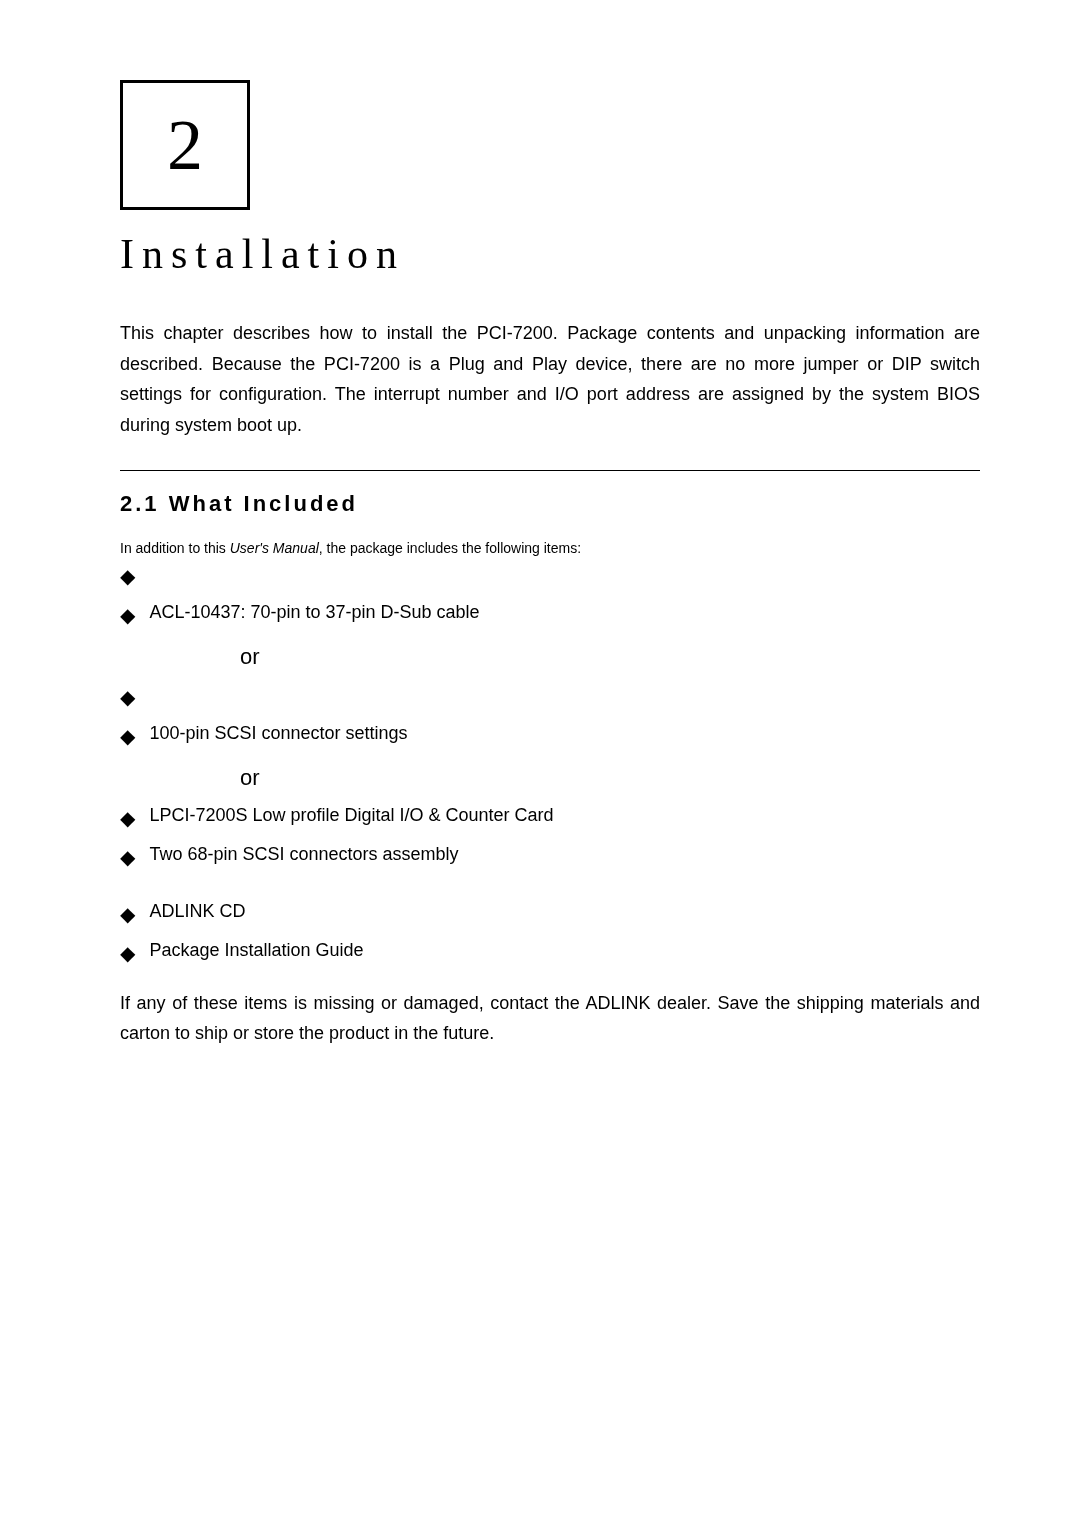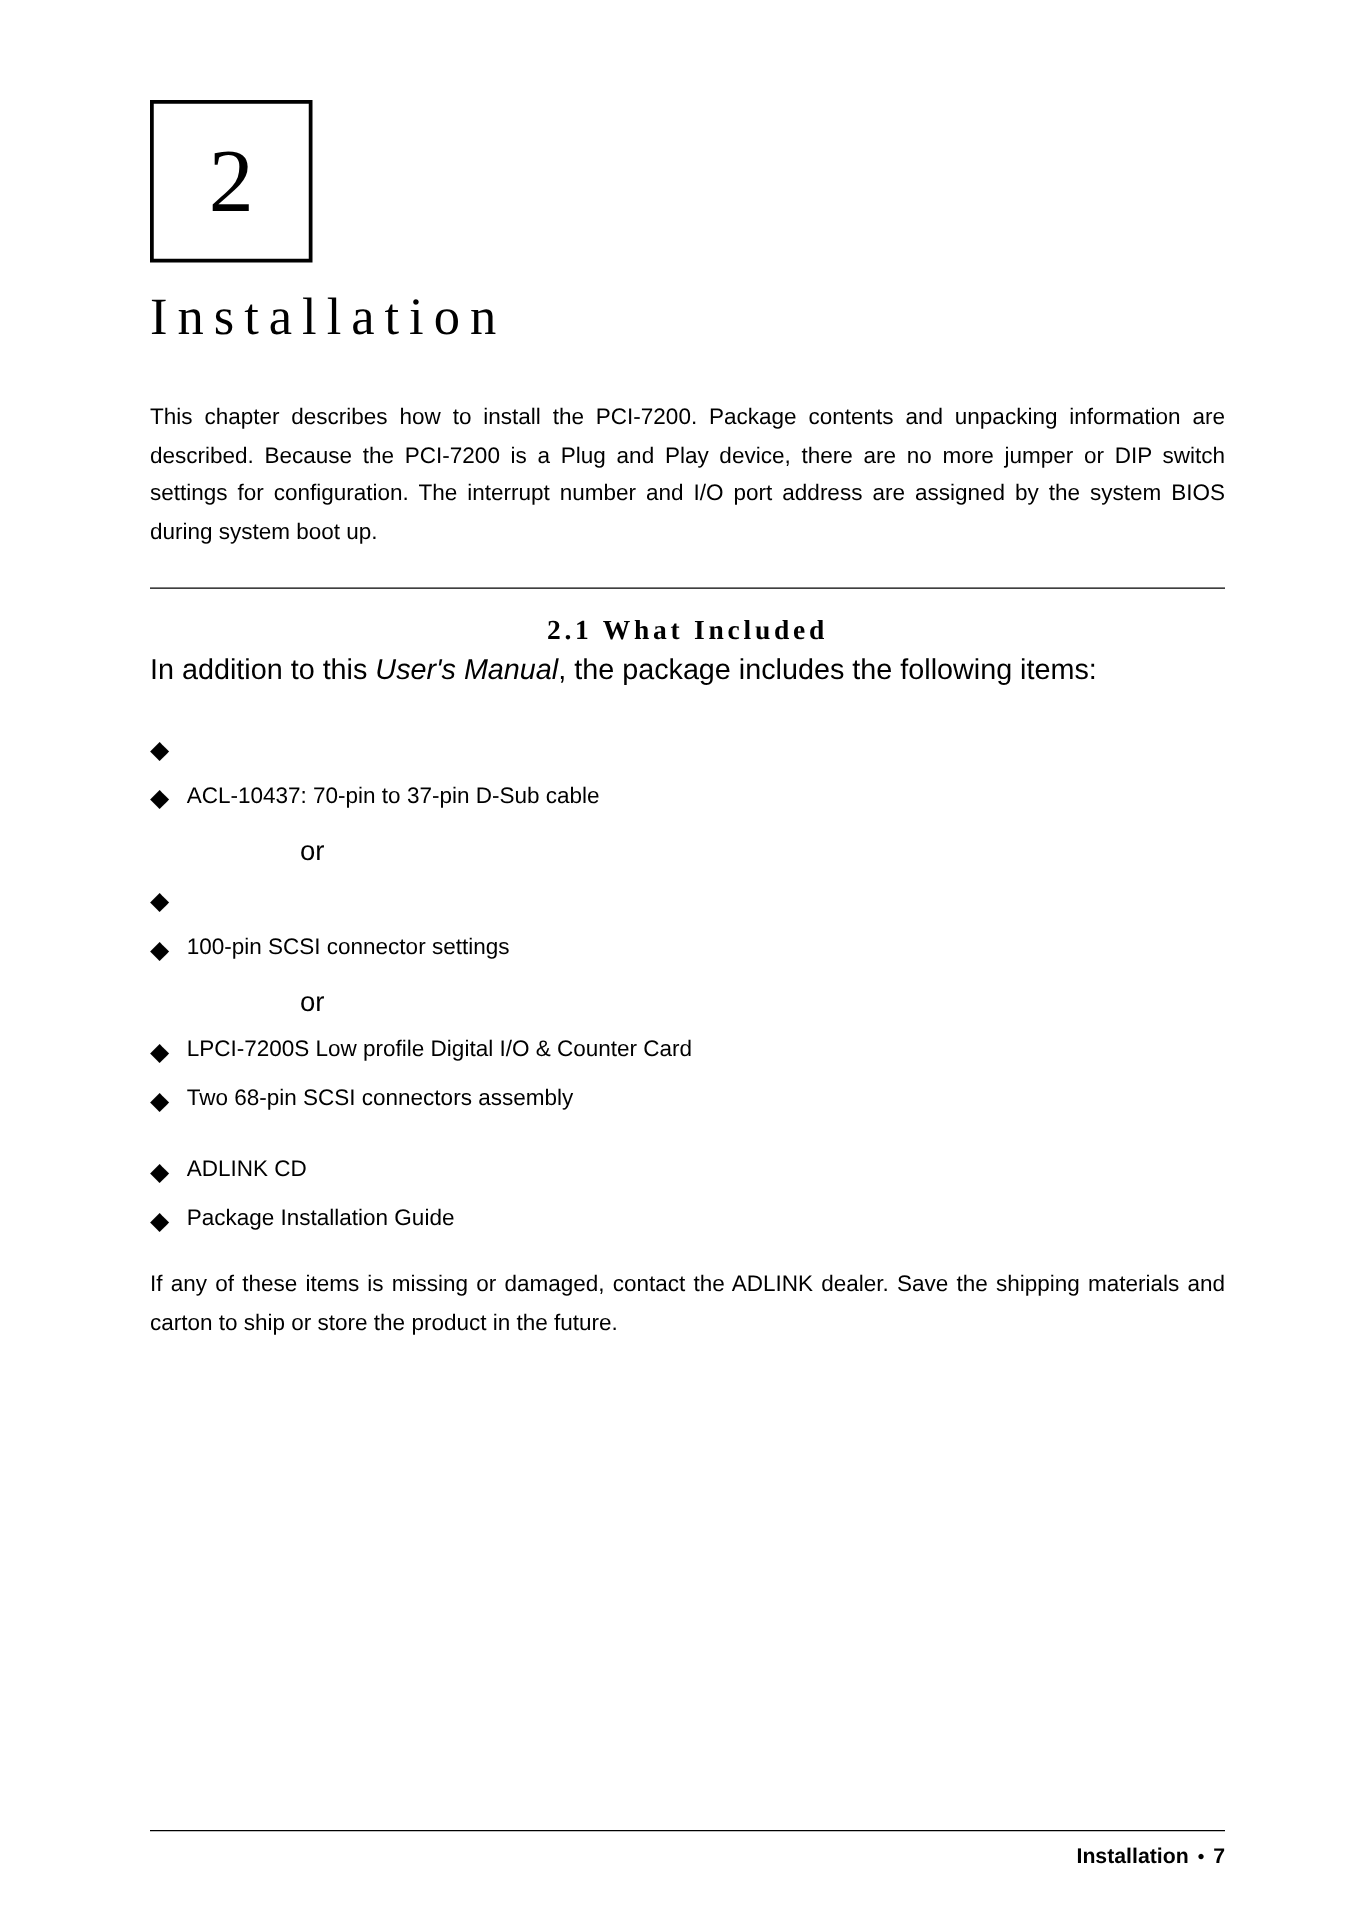--- a/index.html
+++ b/index.html
@@ -73,30 +73,30 @@
 
     .section-divider {
       border: none;
       border-top: 1.5px solid #000000;
       margin: 20px 0 20px 0;
     }
 
     .section-heading {
       font-size: 22px;
       font-weight: bold;
-      font-family: Liberation Serif, serif;
+      font-family: Liberation Sans, sans-serif;
       letter-spacing: 3px;
+      margin-bottom: 20px;
       margin-top: 10px;
-      text-align: center;
     }
 
     .section-intro {
-      font-size: 23px;
-      font-family: Arial, sans-serif;
-      margin-bottom: 30px;
+      font-size: 14px;
+      font-family: Arial, sans-serif;
+      margin-bottom: 0;
       line-height: 1.6;
     }
 
     .section-intro em {
       font-style: italic;
     }
 
     .bullet-list {
       list-style: none;
       padding: 0;
@@ -224,20 +224,14 @@
       <span>ADLINK CD</span>
     </li>
     <li class="bullet-item">
       <span class="bullet-diamond">◆</span>
       <span>Package Installation Guide</span>
     </li>
   </ul>
 
   <p class="closing-text">If any of these items is missing or damaged, contact the ADLINK dealer. Save the shipping materials and carton to ship or store the product in the future.</p>
 
-  <div class="footer">
-    <hr class="footer-line">
-    <div class="footer-text">
-      <span>Installation</span><span class="footer-bullet"> ● </span><span>7</span>
-    </div>
-  </div>
 
 </div>
 
 </body></html>

